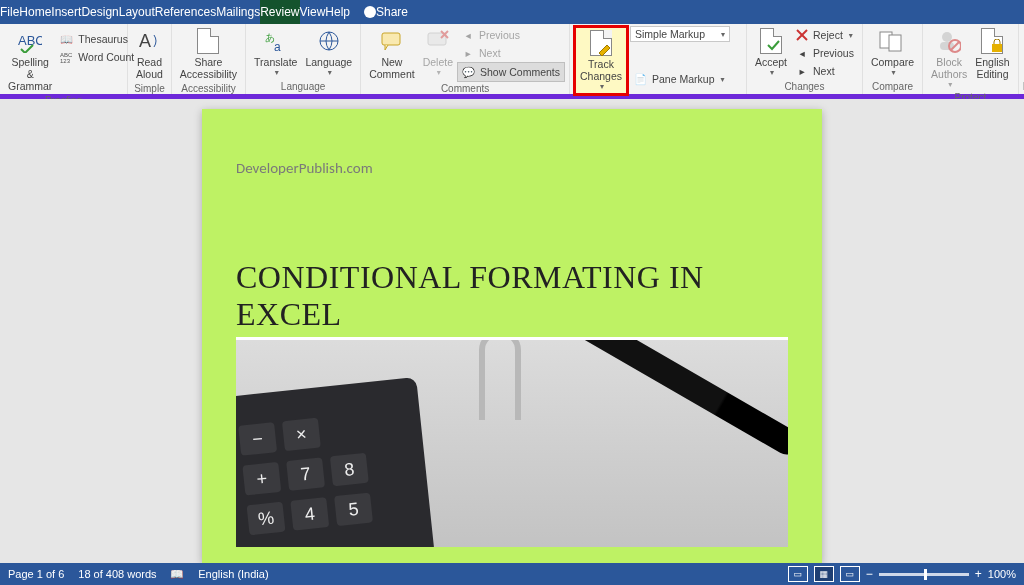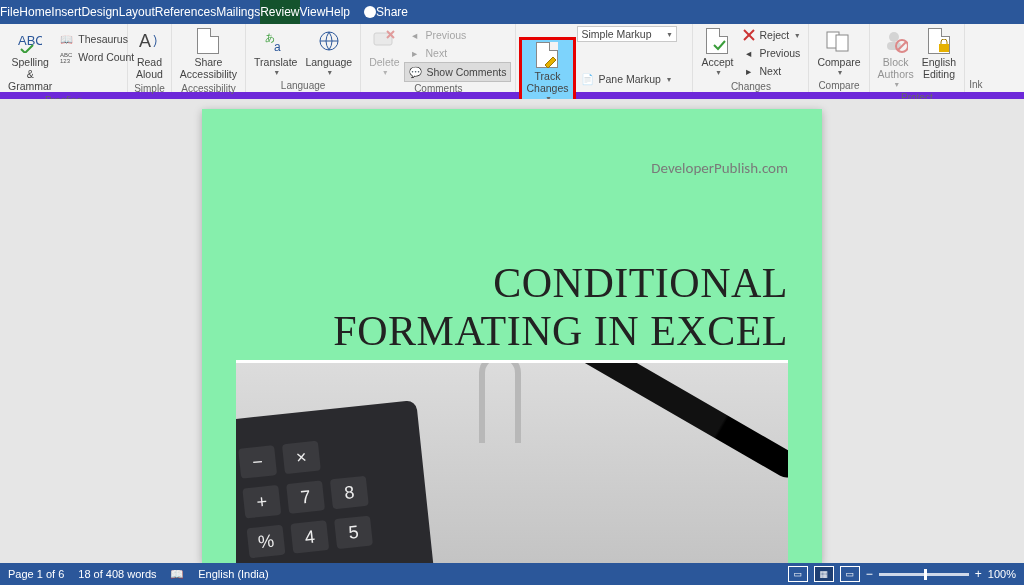--- a/index.html
+++ b/index.html
@@ -9,38 +9,38 @@
   .tabs-bar { background: #2b579a; height: 24px; display: flex; align-items: stretch; color: #fff; font-size: 12px; }
   .tab { padding: 0 0; display: flex; align-items: center; cursor: pointer; }
   .tab.active { background: #14532d; }
   .tellme { display: flex; align-items: center; gap: 6px; flex: 1; padding-left: 12px; }
   .bulb-icon { width: 12px; height: 12px; border: 1px solid #fff; border-radius: 50%; position: relative; }
   .bulb-icon::after { content: ""; position: absolute; left: 4px; top: 2px; width: 2px; height: 6px; background: #fff; }
   .share { padding: 0 14px; display: flex; align-items: center; }
   .share-icon { width: 12px; height: 12px; background: #fff; border-radius: 50%; position: relative; }
 
   
-  .ribbon { height: 75px; background: #f3f3f3; border-bottom: 7px solid #6d28d9; display: flex; }
+  .ribbon { height: 75px; background: #f3f3f3; border-bottom: 5px solid #6d28d9; display: flex; }
   .group { border-right: 1px solid #e0e0e0; display: flex; flex-direction: column; justify-content: space-between; padding: 2px 4px 0 4px; }
   .group-body { display: flex; align-items: flex-start; flex: 1; }
   .group-label { font-size: 10px; color: #666; text-align: center; padding: 1px 0 2px 0; }
   .big-btn { display: flex; flex-direction: column; align-items: center; justify-content: flex-start; padding: 2px 4px; font-size: 10.5px; color: #444; line-height: 1.15; cursor: pointer; text-align: center; }
   .big-btn .icon { width: 26px; height: 26px; margin-bottom: 2px; display:flex;align-items:center;justify-content:center;}
   .col-stack { display: flex; flex-direction: column; gap: 0px; }
   .small-btn { display: flex; align-items: center; gap: 4px; font-size: 10.5px; color: #444; padding: 2px 4px; cursor: pointer; white-space: nowrap; }
   .small-btn .icon { width: 14px; height: 14px; display:inline-flex;align-items:center;justify-content:center;}
   .drop { font-size: 8px; color: #666; margin-left: 2px;}
   .selected { background: #dcdcdc; border: 1px solid #bfbfbf; }
-  .highlight-red { outline: 3px solid #e60000; outline-offset: -2px; background:#7dd3fc;margin-top:12px;}
+  .highlight-red { outline: 3px solid #e60000; outline-offset: -2px; background:#fef9c3;}
 
   
   .doc-area { position: absolute; top: 99px; bottom: 22px; left: 0; right: 0; background: #e6e6e6; display: flex; justify-content: center; overflow: hidden; }
-  .page { width: 620px; background: #86efac; box-shadow: 0 2px 8px rgba(0,0,0,0.25); margin-top: 10px; padding: 50px 34px 0 34px; text-align: right; }
+  .page { width: 620px; background: #bef264; box-shadow: 0 2px 8px rgba(0,0,0,0.25); margin-top: 10px; padding: 50px 34px 0 34px; }
   .watermark { color: #7a7a7a; font-size: 15px; font-family: Calibri, Arial; margin-bottom: 82px; }
-  .doc-title { font-family: Georgia, "Times New Roman", serif; font-size: 42px; font-weight: 400; color: #222; line-height: 1.15; margin-bottom: 4px; letter-spacing: 0.5px; margin-left: 24px;}
+  .doc-title { font-family: Georgia, "Times New Roman", serif; font-size: 32px; font-weight: 400; color: #222; line-height: 1.15; margin-bottom: 4px; letter-spacing: 0.5px;}
   .doc-img { width: 100%; height: 210px; background: linear-gradient(180deg,#dcdcdc,#c3c3c3); position: relative; overflow:hidden; border-top:3px solid #fff;}
   
   .calc { position: absolute; left: -10px; bottom: -20px; width: 200px; height: 180px; background: #2a2a2e; border-radius: 10px; transform: rotate(-6deg);}
   .calc .key { position:absolute; width:36px; height:30px; background:#3a3a3e; color:#eee; font-size:18px; display:flex;align-items:center;justify-content:center;border-radius:4px;}
   .pen { position:absolute; right:-30px; top:20px; width:300px; height:26px; background:linear-gradient(90deg,#555 0%,#000 8%,#111 8%,#111 70%,#000 71%,#000 100%); transform:rotate(30deg); border-radius:4px 40px 40px 4px;}
   .clip { position:absolute; left:44%; top:-10px; width:42px; height:90px; border:6px solid #b8b8b8; border-bottom:none; border-radius:20px 20px 0 0;}
 
   
   .status-bar { position: absolute; bottom: 0; left: 0; right: 0; height: 22px; background: #2b579a; color: #fff; font-size: 11px; display: flex; align-items: center; padding: 0 8px; }
   .status-left { display:flex; gap: 14px; align-items:center;}
@@ -157,20 +157,30 @@
           </span>
         <span>Language</span>
           <span class="drop">▾</span>
       </div>
     </div>
     <div class="group-label">Language</div>
   </div>
 
   <div class="group">
     <div class="group-body">
+      <div class="big-btn">
+        <span class="icon">
+            <svg width="24" height="24">
+              <rect x="2" y="4" width="18" height="12" rx="2" fill="#f9e9b0" stroke="#c9a52a"></rect>
+              <path d="M8 16 l-3 5 l0 -5" fill="#f9e9b0" stroke="#c9a52a"></path>
+            </svg>
+          </span>
+        <span style="white-space:pre-line;">New
+Comment</span>
+      </div>
       <div class="big-btn" style="opacity:0.45;">
         <span class="icon">
             <svg width="24" height="24">
               <rect x="2" y="4" width="18" height="12" rx="2" fill="#ddd" stroke="#aaa"></rect>
               <line x1="15" y1="2" x2="22" y2="9" stroke="#c33" stroke-width="2"></line>
               <line x1="22" y1="2" x2="15" y2="9" stroke="#c33" stroke-width="2"></line>
             </svg>
           </span>
         <span>Delete</span>
           <span class="drop">▾</span>

